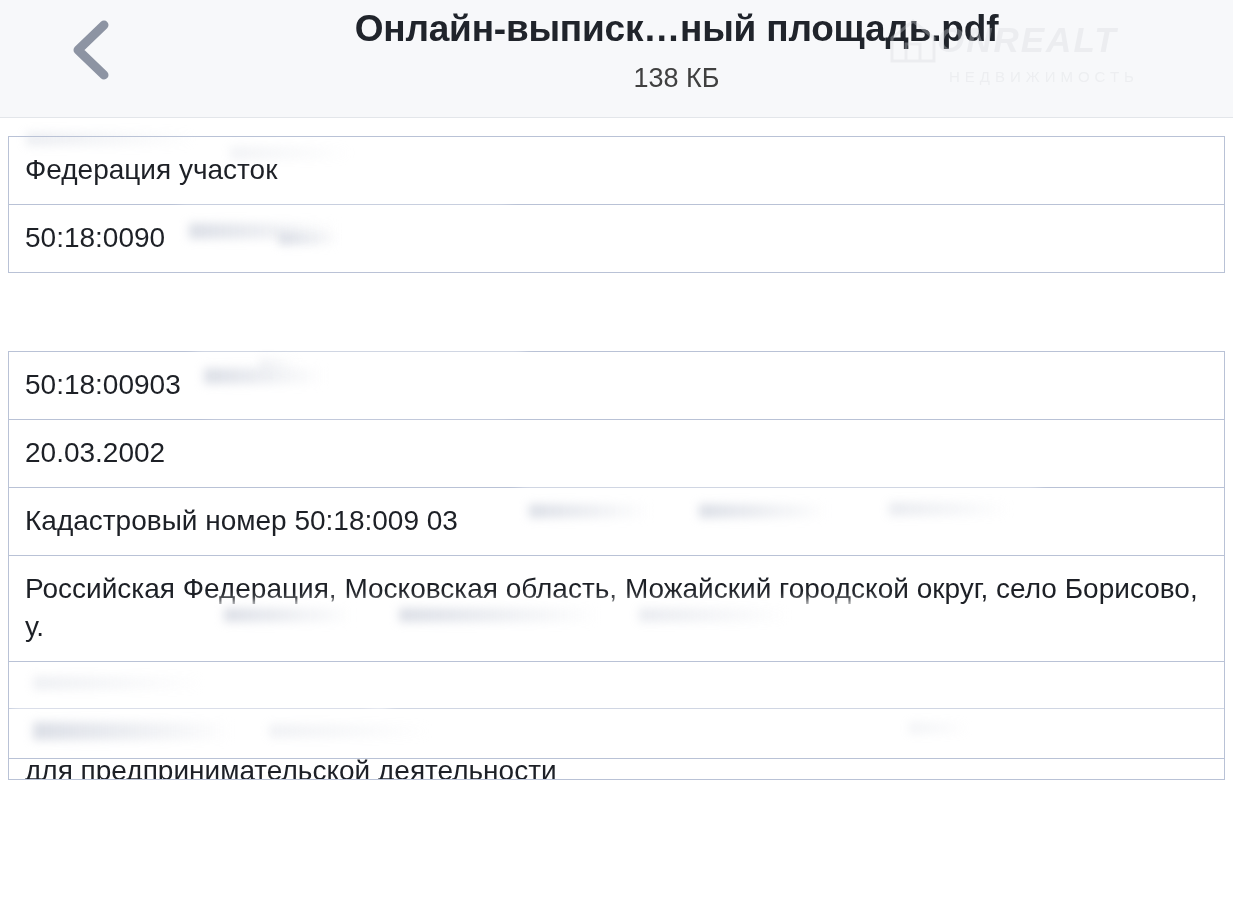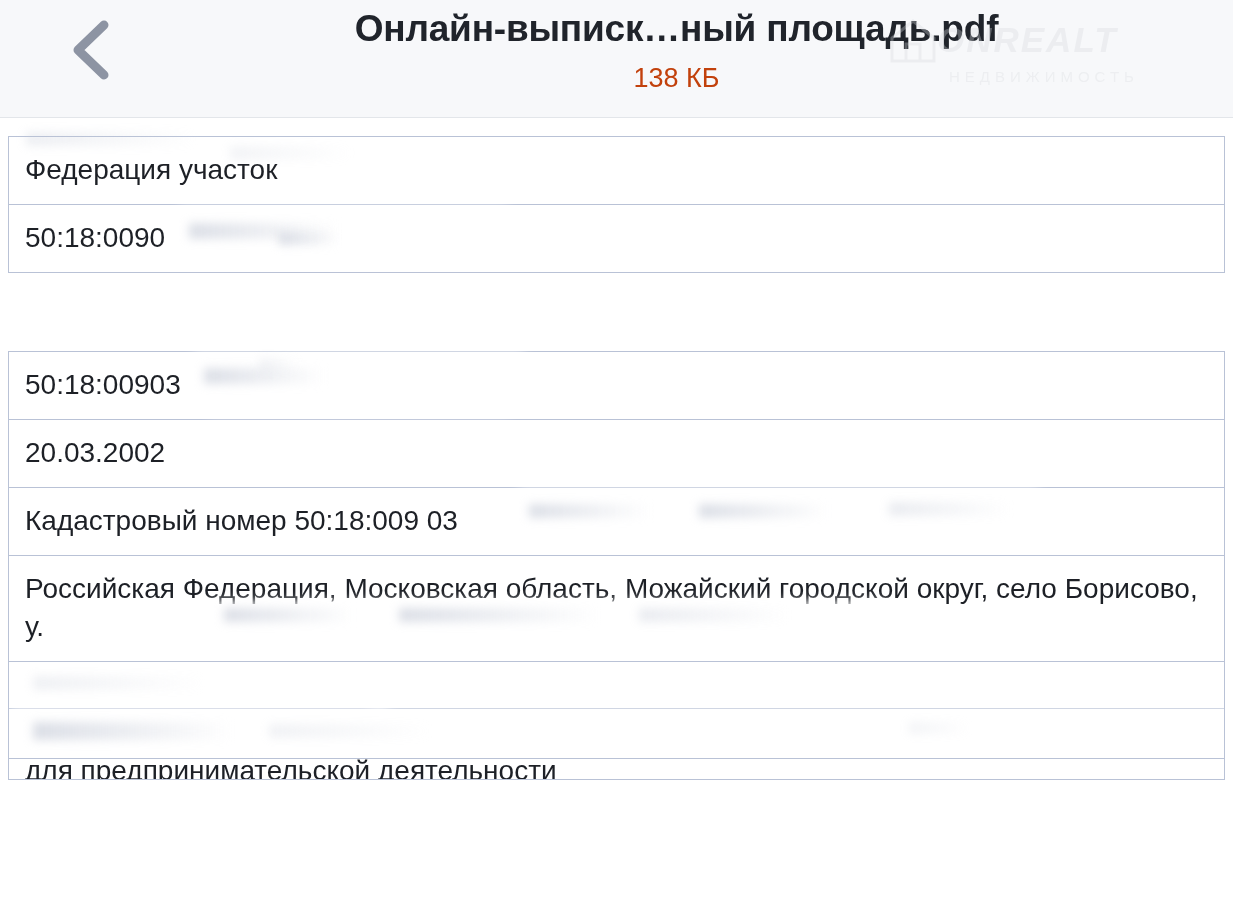--- a/index.html
+++ b/index.html
@@ -47,21 +47,21 @@
   .doc-title {
     font-size: 37px;
     font-weight: bold;
     color: #20242b;
     letter-spacing: -0.2px;
     line-height: 54px;
     white-space: nowrap;
   }
   .doc-size {
     font-size: 27px;
-    color: #c2410c;
+    color: #404040;
     line-height: 40px;
     margin-top: 2px;
   }
 
   
   .watermark {
     position: absolute;
     right: 14px;
     top: 16px;
     width: 330px;

